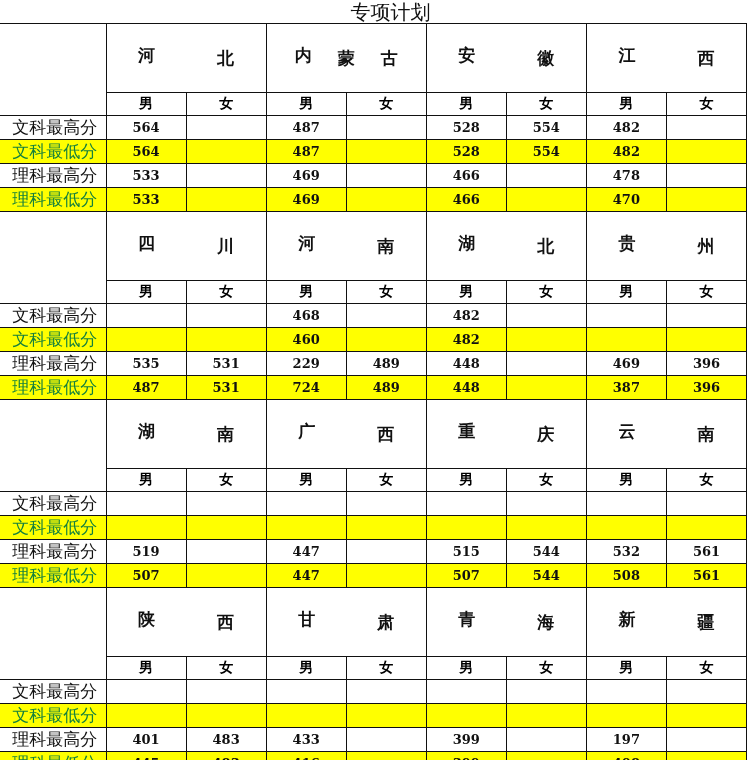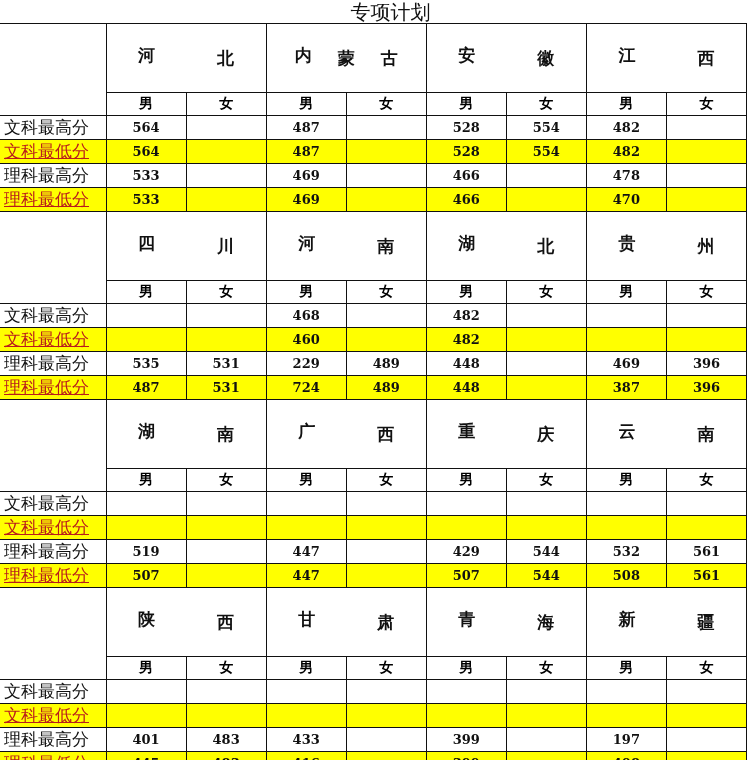--- a/index.html
+++ b/index.html
@@ -2,29 +2,29 @@
 <html><head>
 <meta charset="utf-8">
 <style>
   html,body{margin:0;padding:0;background:#fff;}
   body{width:747px;height:760px;overflow:hidden;font-family:"DejaVu Sans","Liberation Sans",sans-serif;}
   .title{height:23px;line-height:24px;text-align:center;font-size:20px;color:#111;position:relative;left:1px;margin-left:32px;}
   table{border-collapse:collapse;table-layout:fixed;width:747px;}
   col.lab{width:106px;}
   col.c{width:80px;}
   td{border:1px solid #111;padding:0;text-align:center;vertical-align:middle;overflow:hidden;white-space:nowrap;}
-  td.lab{border-left:none;text-align:left;font-size:17px;color:#222;padding-left:4px;letter-spacing:0px;}
+  td.lab{border-left:none;text-align:center;font-size:17px;color:#222;padding-left:4px;letter-spacing:0px;}
   td.blank{border-left:none;border-bottom:1px solid #111;}
   tr.prov td{height:68px;}
   tr.prov td.pv{font-weight:bold;font-size:17px;color:#111;text-align:center;}
   .pv span{display:inline-block;}
   tr.sex td{height:22px;font-weight:bold;font-size:14px;}
   tr.data td{height:22px;font-family:"DejaVu Serif","Liberation Serif",serif;font-weight:bold;font-size:13px;color:#111;}
   tr.yellow td{background:#ffff00;}
-  tr.yellow td.lab{color:#b91c1c;text-decoration:underline;}
+  tr.yellow td.lab{color:#15803d;}
   tr.data td.lab{font-family:"DejaVu Sans","Liberation Sans",sans-serif;font-weight:normal;font-size:17px;}
 </style>
 </head>
 <body>
 
 <div class="title">专项计划</div>
 
 <table>
   <colgroup>
     <col class="lab">
@@ -198,21 +198,21 @@
         <td></td>
         <td></td>
         <td></td>
       </tr>
       <tr class="data">
         <td class="lab">理科最高分</td>
         <td>519</td>
         <td></td>
         <td>447</td>
         <td></td>
-        <td>429</td>
+        <td>515</td>
         <td>544</td>
         <td>532</td>
         <td>561</td>
       </tr>
       <tr class="data yellow">
         <td class="lab">理科最低分</td>
         <td>507</td>
         <td></td>
         <td>447</td>
         <td></td>

